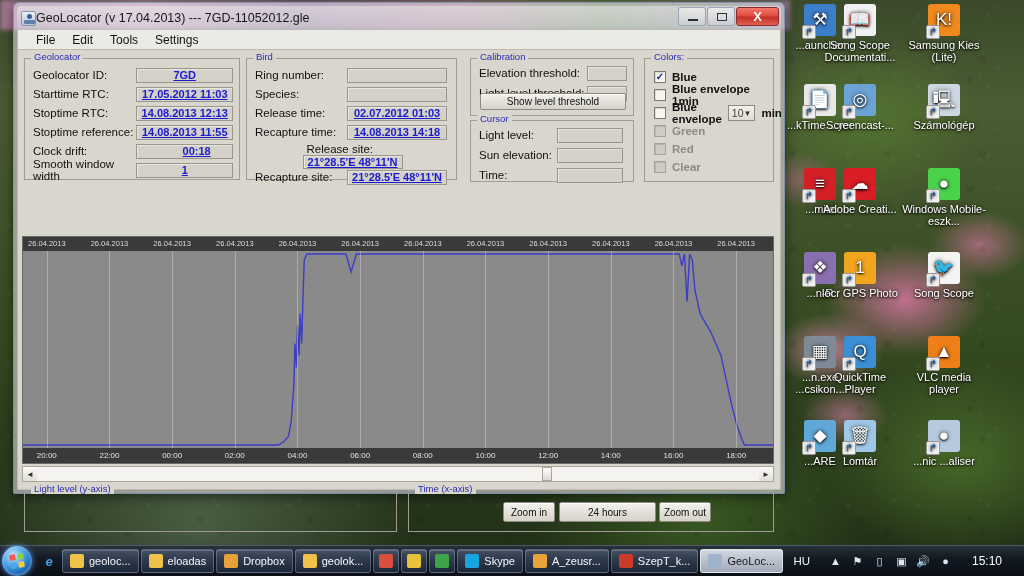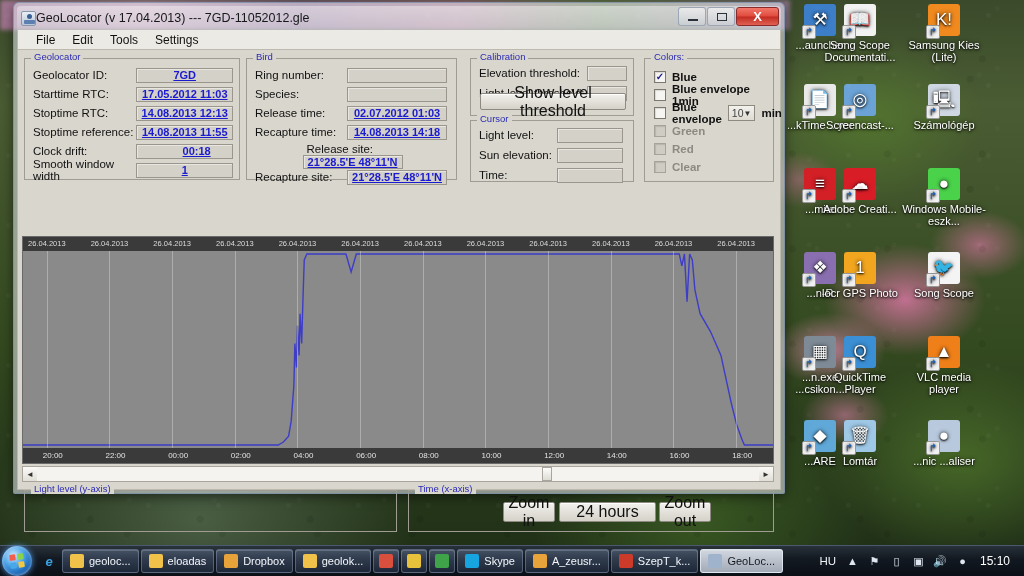--- a/index.html
+++ b/index.html
@@ -139,21 +139,21 @@
     height:15px; display:flex; align-items:center; justify-content:center;
     color:#1a1ad0; font-weight:bold; font-size:11px;
     box-shadow:inset 1px 1px 0 rgba(255,255,255,.45);
     text-decoration:underline;
   }
   .fld.empty{ background:#d4d1c8; }
 
   .btn{
     border:1px solid #8e8a81; border-radius:2px;
     background:linear-gradient(180deg,#f3f2ee 0%, #e3e1da 50%, #d5d2c9 100%);
-    font-size:16px; color:#111; text-align:center;
+    font-size:10px; color:#111; text-align:center;
     display:flex; align-items:center; justify-content:center;
     box-shadow:inset 0 1px 0 #fff;
   }
 
   .cb{
     width:12px; height:12px; border:1px solid #7b7870; background:#f6f5f1;
     display:inline-flex; align-items:center; justify-content:center;
     font-size:10px; color:#15158f; line-height:10px; flex:0 0 auto;
     box-shadow:inset 1px 1px 1px rgba(0,0,0,.12);
   }
@@ -176,21 +176,21 @@
   }
   #chart-topaxis{
     position:absolute; left:0; top:0; width:100%; height:14px;
     background:#3a3a3a; color:#dcdcdc; font-size:7.5px;
   }
   #chart-topaxis .tl{ position:absolute; top:2px; transform:translateX(-50%); white-space:nowrap; }
   #chart-botaxis{
     position:absolute; left:0; bottom:0; width:100%; height:15px;
     background:#3a3a3a; color:#e2e2e2; font-size:8px;
   }
-  #chart-botaxis .tl{ position:absolute; top:3px; transform:translateX(-50%); white-space:nowrap;margin-left:6px; }
+  #chart-botaxis .tl{ position:absolute; top:3px; transform:translateX(-50%); white-space:nowrap; }
   #plot{ position:absolute; left:0; top:14px; right:0; bottom:15px; background:#8a8a8a; }
   #plot .vgrid{ position:absolute; top:0; bottom:0; width:1px; background:rgba(225,225,225,.40); }
   #plot svg{ position:absolute; inset:0; width:100%; height:100%; }
 
   
   #hscroll{
     position:absolute; left:4px; top:416px; width:752px; height:16px;
     background:#efeee9; border:1px solid #a9a59c;
     display:flex; align-items:center;
   }
@@ -237,21 +237,21 @@
     border:1px solid rgba(160,180,210,.38); border-radius:3px;
     background:linear-gradient(180deg, rgba(150,175,215,.30), rgba(60,80,115,.34));
     color:#f2f6fb; font-size:11px; white-space:nowrap;
     box-shadow:inset 0 1px 0 rgba(255,255,255,.18);
   }
   .tbtn.active{
     background:linear-gradient(180deg, rgba(225,230,238,.92), rgba(188,198,212,.85));
     color:#14181e; border-color:rgba(230,238,248,.8);
   }
   .ticon{ width:14px; height:14px; border-radius:2px; flex:0 0 auto; display:block; }
-  .tray{ margin-left:auto; display:flex; align-items:center; gap:7px; padding-right:11px; }
+  .tray{ margin-left:auto; display:flex; align-items:center; gap:16px; padding-right:19px; }
   .tray .ti{ width:15px; height:15px; display:flex; align-items:center; justify-content:center; font-size:11px; color:#dfe6ef; }
   #clock{ font-size:12px; color:#fff; min-width:36px; text-align:center; }
   #lang{ font-size:11.5px; color:#eef2f7; margin-right:2px; }
 </style>
 </head>
 <body>
 
 <div id="desktop">
   <div id="wall-top-band"></div>
   <div id="desktop-icons">

